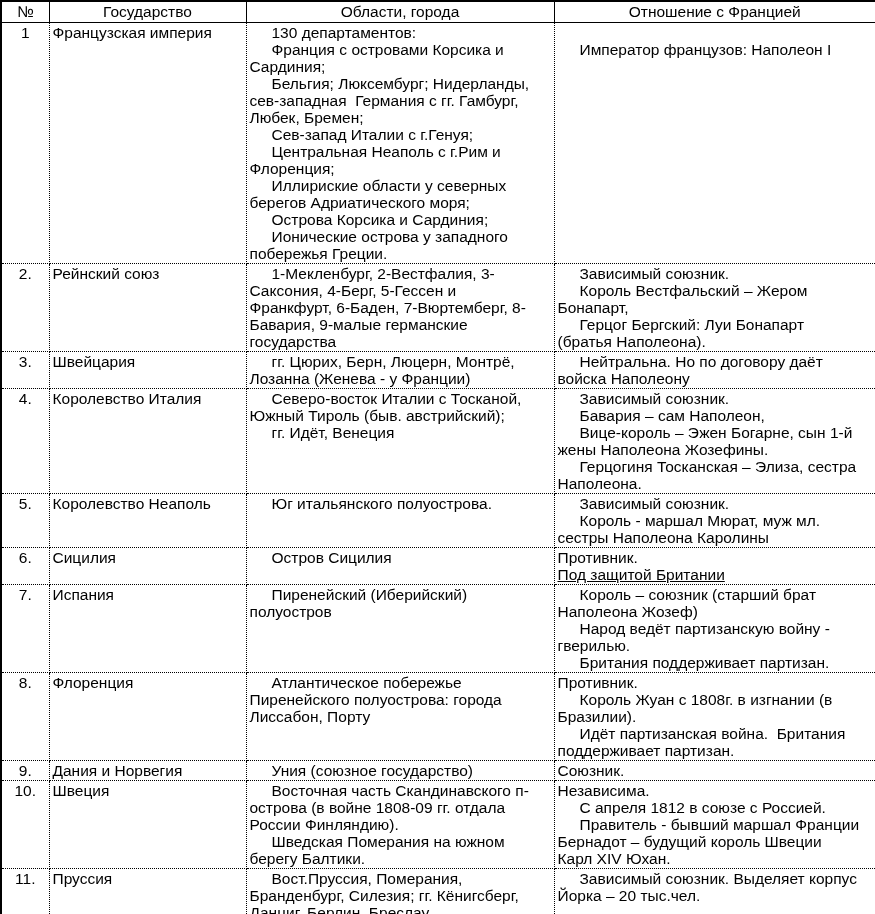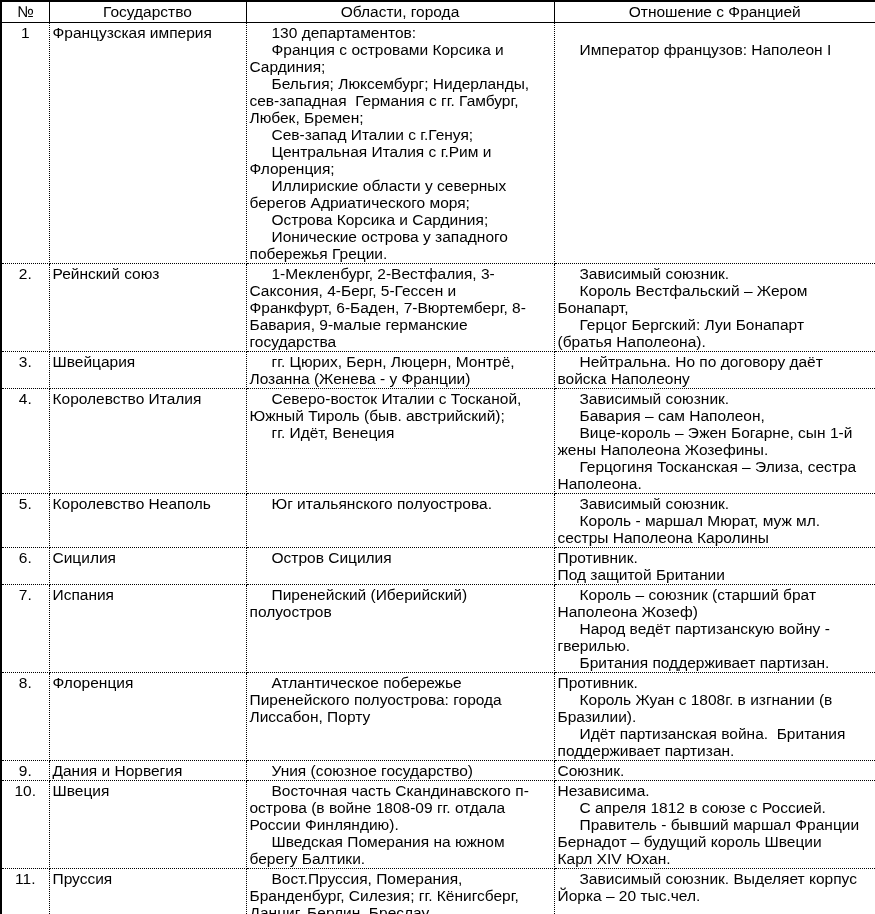--- a/index.html
+++ b/index.html
@@ -27,21 +27,21 @@
   }
   table.states td {
     border: 1px dotted #000000;
     vertical-align: top;
     padding: 1px 3px;
   }
   td.col-num { text-align: center; padding: 1px 0; }
   td.col-state { padding-left: 24px; margin-left: 36px; }
   .para { white-space: pre-wrap; text-indent: 22px; }
   .para.center { text-align: left; text-indent: 0; }
-  .para.ni { text-indent: 0; }
+  .para.ni { text-indent: 0; text-decoration: underline; }
   .i { }
 </style>
 </head>
 <body>
 
 <table class="states">
   <colgroup>
     <col style="width:48px">
     <col style="width:197px">
     <col style="width:308px">
@@ -60,21 +60,21 @@
         <td class="col-num">1</td>
         <td class="col-state">Французская империя</td>
         <td class="col-regions">
           <div class="para">130 департаментов:</div>
           <div class="para">Франция с островами Корсика и
 Сардиния;</div>
           <div class="para">Бельгия; Люксембург; Нидерланды,
 сев-западная  Германия с гг. Гамбург,
 Любек, Бремен;</div>
           <div class="para">Сев-запад Италии с г.Генуя;</div>
-          <div class="para">Центральная Италия с г.Рим и
+          <div class="para">Центральная Неаполь с г.Рим и
 Флоренция;</div>
           <div class="para">Иллириские области у северных
 берегов Адриатического моря;</div>
           <div class="para">Острова Корсика и Сардиния;</div>
           <div class="para">Ионические острова у западного
 побережья Греции.</div>
         </td>
         <td class="col-relation">
           <div class="para"> </div>
           <div class="para">Император французов: Наполеон I</div>

